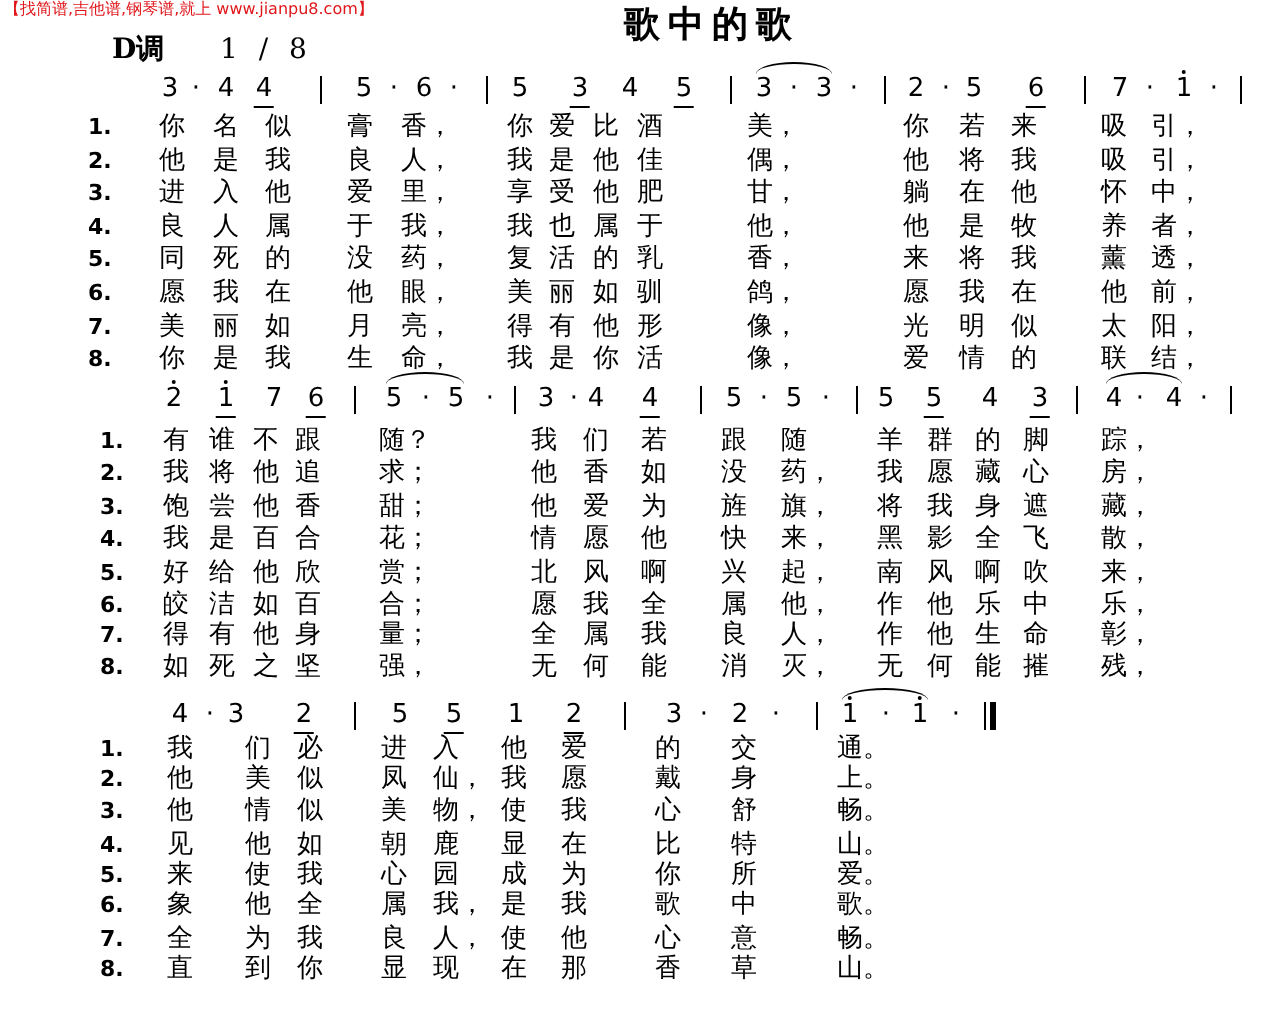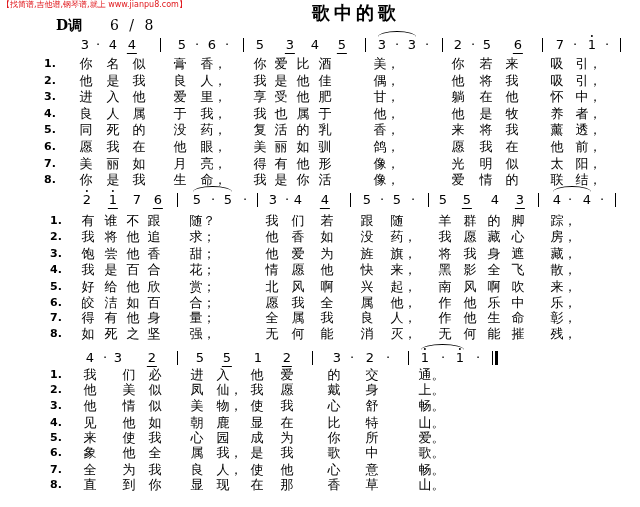--- a/index.html
+++ b/index.html
@@ -48,21 +48,21 @@
     .lyric {
       font-size: 13px; line-height: 14px; white-space: nowrap;
     }
   </style>
 </head>
 <body>
 
 <div class="abs watermark">【找简谱,吉他谱,钢琴谱,就上 www.jianpu8.com】</div>
 <div class="abs title">歌中的歌</div>
 <div class="abs key">D调</div>
-<div class="abs timesig">6 / 8</div>
+<div class="abs timesig">1 / 8</div>
 
 <div id="score">
     <span class="abs note" style="left: 85px; top: 45px;">3</span>
     <span class="abs note" style="left: 98px; top: 45px;">·</span>
     <span class="abs note" style="left: 113px; top: 45px;">4</span>
     <span class="abs note ul" style="left: 132px; top: 45px;">4</span>
     <div class="abs bar" style="left: 160px; top: 38px;"></div>
     <span class="abs note" style="left: 182px; top: 45px;">5</span>
     <span class="abs note" style="left: 197px; top: 45px;">·</span>
     <span class="abs note" style="left: 212px; top: 45px;">6</span>

